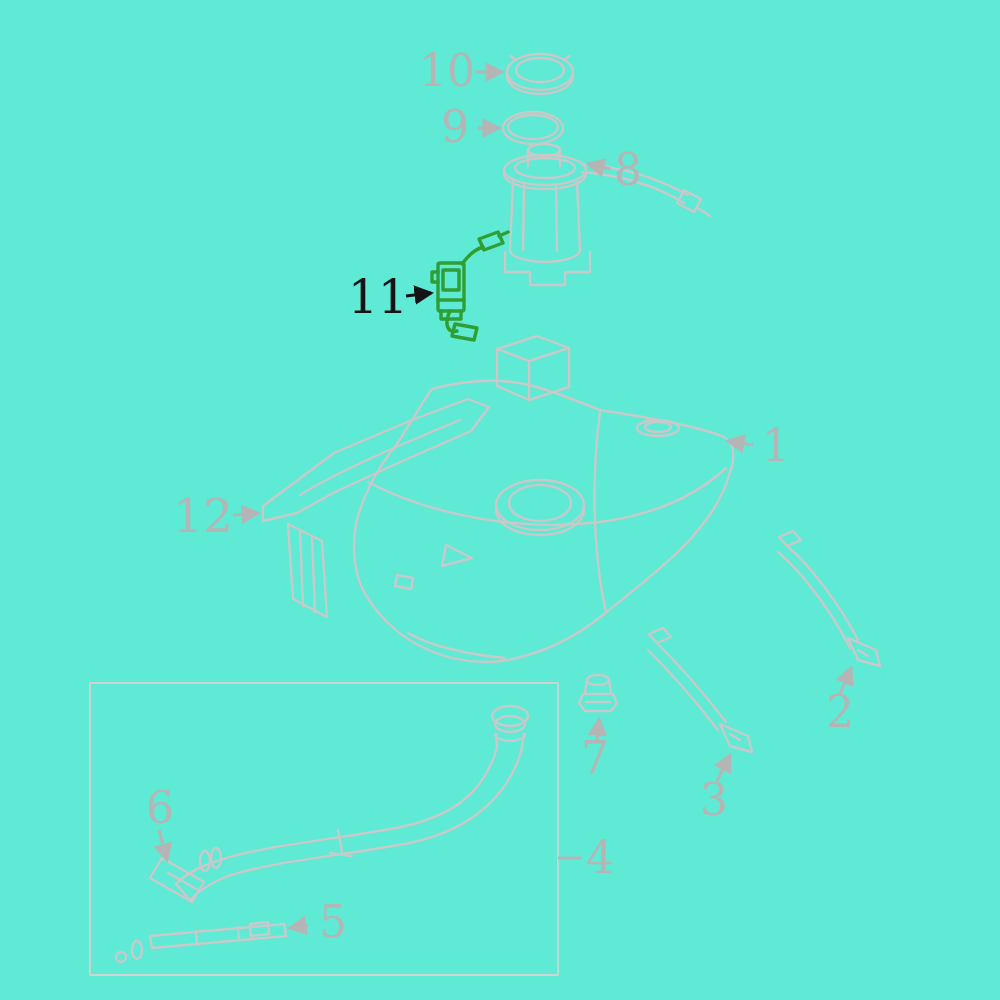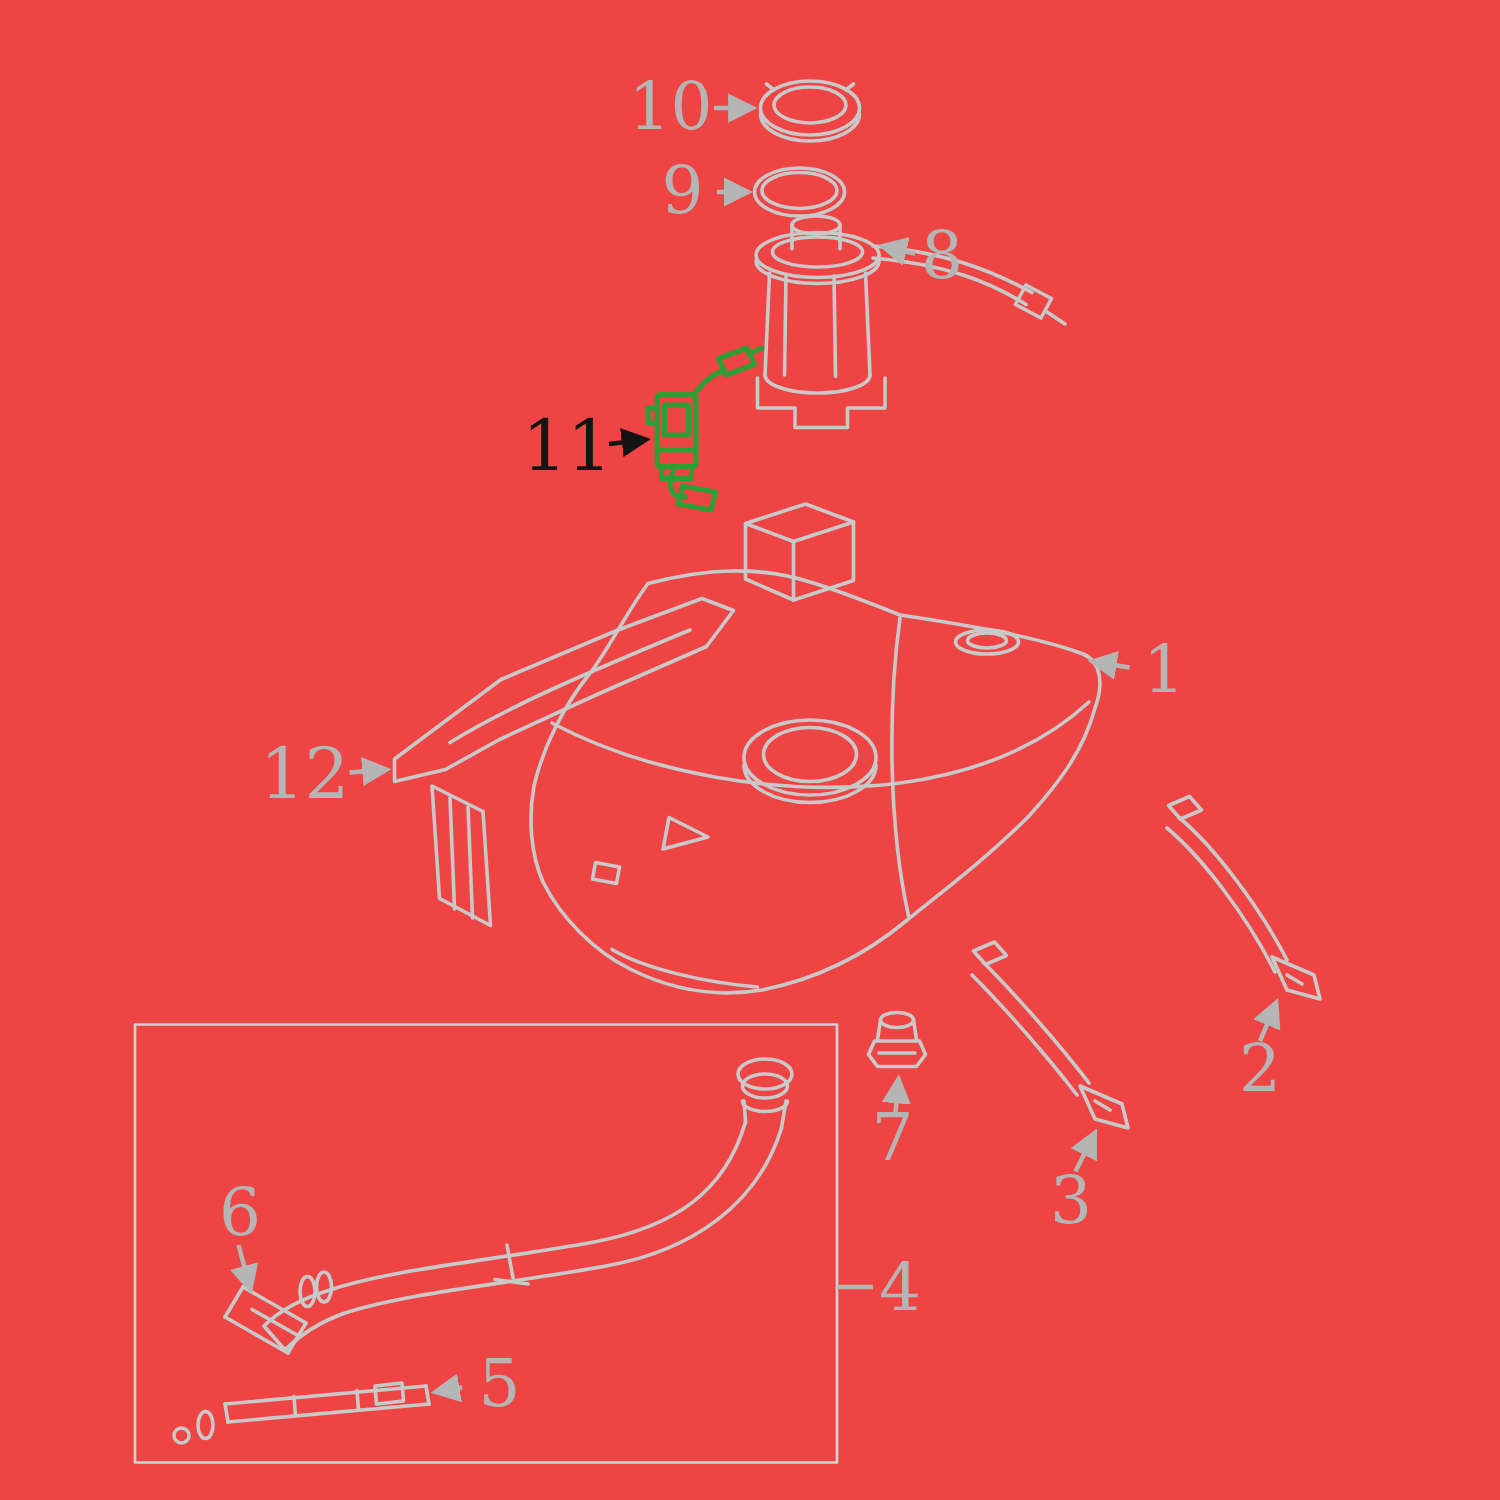--- a/index.html
+++ b/index.html
@@ -1,20 +1,20 @@
 <!DOCTYPE html>
 <html><head>
 <meta charset="utf-8">
 <style>
   html, body { margin: 0; padding: 0; background: #ffffff; }
   .stage {
     position: relative;
     width: 1000px;
     height: 1000px;
-    background: #ef4444;
+    background: #5eead4;
     overflow: hidden;
     font-family: "DejaVu Serif", serif;
   }
   svg { position: absolute; inset: 0; }
   .art  { fill: none; stroke-width: 2.4; stroke-linecap: round; stroke-linejoin: round; }
   .thin { stroke-width: 1.8; }
   .green-part { fill: none; stroke-width: 3.4; stroke-linecap: round; stroke-linejoin: round; }
   .callout-text { font-family: "DejaVu Serif", serif; font-size: 44px; }
   .callout-text.big { font-size: 47px; }
   .arrow { fill: none; stroke-width: 3; }

